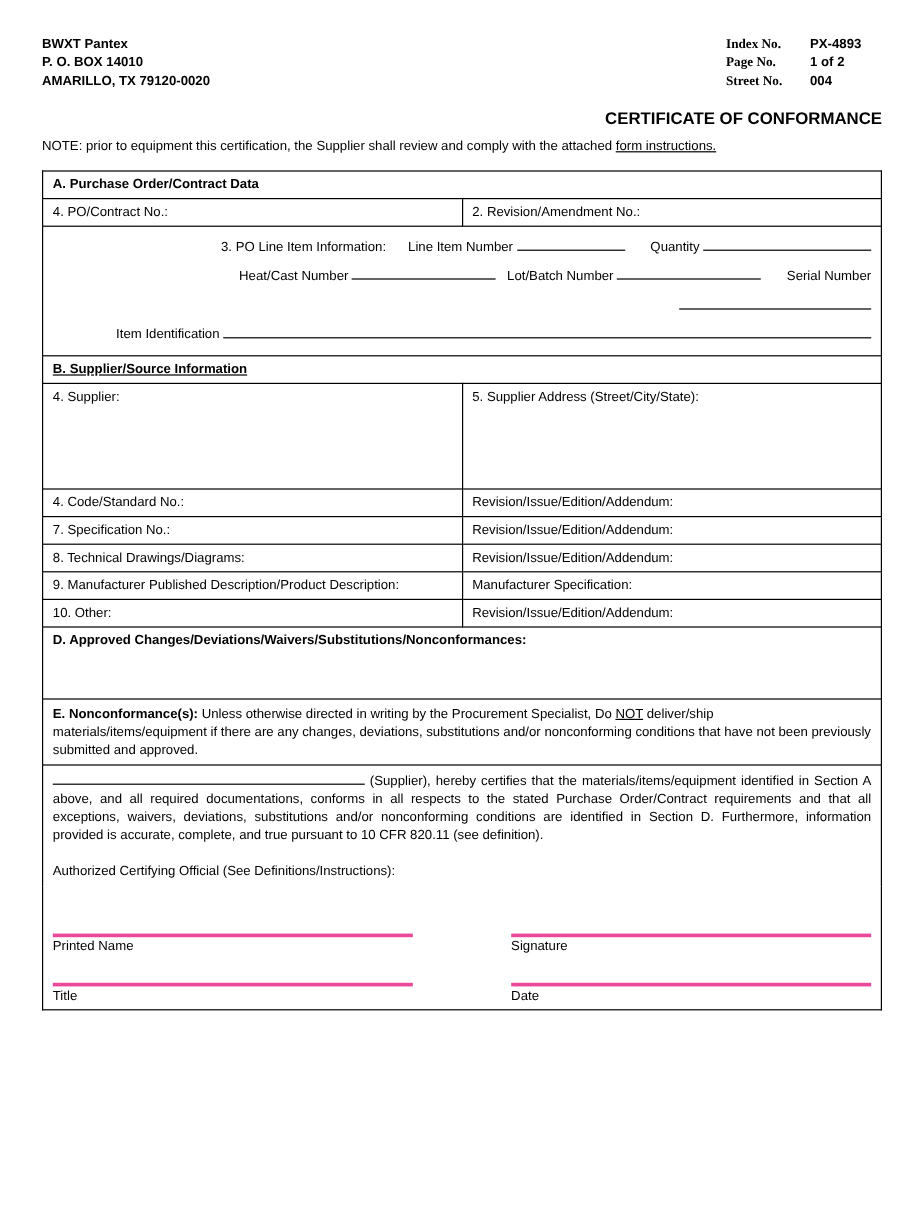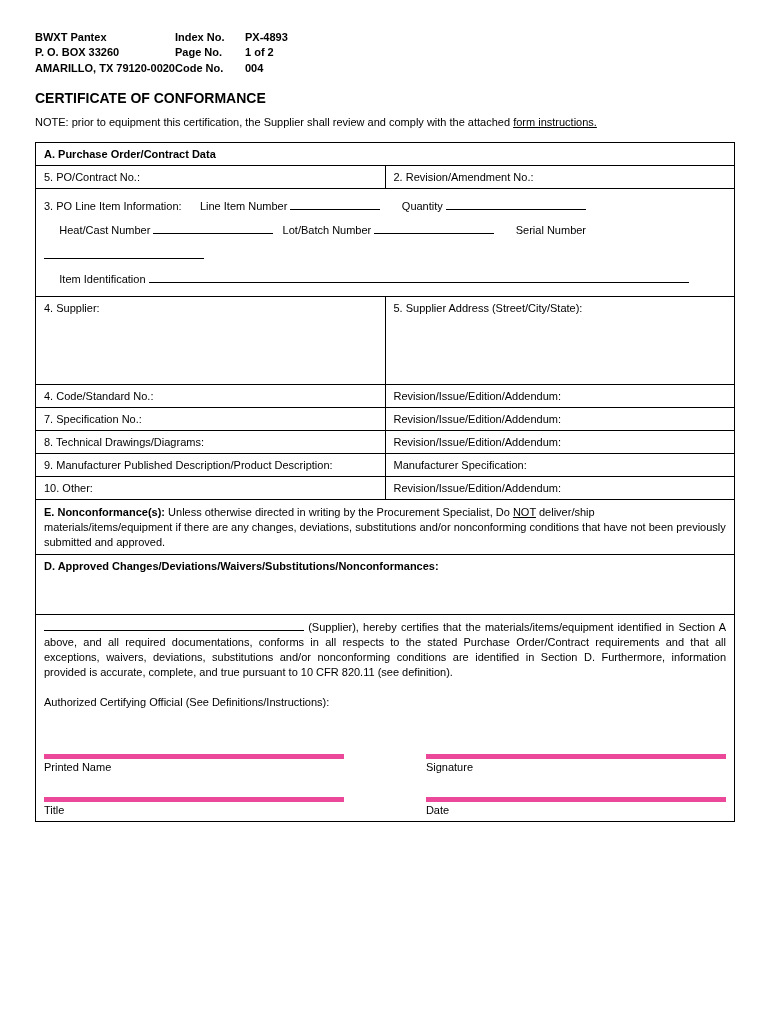--- a/index.html
+++ b/index.html
@@ -5,29 +5,31 @@
     * { box-sizing: border-box; margin: 0; padding: 0; }
     body {
       font-family: Arial, Helvetica, sans-serif;
       font-size: 11px;
       background: #fff;
       padding: 30px 35px;
       width: 770px;
     }
     .header-row {
       display: flex;
+      justify-content: space-between;
       margin-bottom: 14px;
+      gap: 12px;
     }
     .header-left { font-weight: bold; line-height: 1.4; }
     .header-right { font-weight: bold; line-height: 1.4; }
     .header-right .row { display: flex; }
-    .header-right .label { width: 70px; }
+    .header-right .label { width: 70px; font-family: Liberation Serif, serif; }
     .header-right .value { width: 60px; }
     .title {
-      text-align: left;
+      text-align: right;
       font-weight: bold;
       font-size: 14px;
       margin-bottom: 10px;
     }
     .note {
       margin-bottom: 14px;
     }
     .underline { text-decoration: underline; }
     table.form {
       width: 100%;
@@ -42,20 +44,21 @@
     }
     .section-header {
       font-weight: bold;
       padding: 6px 8px;
     }
     .tall { height: 88px; }
     .medium { height: 60px; }
     .line-item-row {
       padding: 8px 8px 18px 8px;
       line-height: 2.2;
+      text-align: right;
     }
     .blank-line {
       display: inline-block;
       border-bottom: 1px solid #000;
       min-width: 90px;
       height: 11px;
       vertical-align: baseline;
     }
     .blank-line.w120 { min-width: 120px; }
     .blank-line.w140 { min-width: 140px; }
@@ -69,21 +72,21 @@
     .sig-area {
       padding: 10px 10px 20px 10px;
     }
     .sig-row {
       display: flex;
       justify-content: space-between;
       margin-top: 34px;
     }
     .sig-col { width: 44%; }
     .sig-line {
-      border-top: 5px solid #ec4899;
+      border-top: 3px solid #ec4899;
       padding-top: 2px;
     }
     .supplier-blank {
       display: inline-block;
       border-bottom: 1px solid #000;
       width: 260px;
       height: 11px;
       vertical-align: baseline;
     }
     .indent { padding-left: 28px; margin-top: 40px; }
@@ -91,52 +94,52 @@
       padding: 8px 10px;
       line-height: 1.35;
     }
   </style>
 </head>
 <body>
 
 <div class="header-row">
   <div class="header-left">
     <div>BWXT Pantex</div>
-    <div>P. O. BOX 33260</div>
+    <div>P. O. BOX 14010</div>
     <div>AMARILLO, TX 79120-0020</div>
   </div>
   <div class="header-right">
     <div class="row">
       <div class="label">Index No.</div>
       <div class="value">PX-4893</div>
     </div>
     <div class="row">
       <div class="label">Page No.</div>
       <div class="value">1 of 2</div>
     </div>
     <div class="row">
-      <div class="label">Code No.</div>
+      <div class="label">Street No.</div>
       <div class="value">004</div>
     </div>
   </div>
 </div>
 
 <div class="title">CERTIFICATE OF CONFORMANCE</div>
 
 <div class="note">
   <span>NOTE:  prior to equipment this certification, the Supplier shall review and comply with the attached </span><span class="underline">form instructions.</span>
 </div>
 
 <table class="form">
   <tbody>
       <tr>
     <td colspan="2" class="section-header">A.   Purchase Order/Contract Data</td>
   </tr>
   <tr>
-    <td style="width:50%">5.  PO/Contract No.:</td>
+    <td style="width:50%">4.  PO/Contract No.:</td>
     <td style="width:50%">2.  Revision/Amendment No.:</td>
   </tr>
   <tr>
     <td colspan="2" class="line-item-row">
       <span>3.  PO Line Item Information:</span>&nbsp;&nbsp;&nbsp;&nbsp;&nbsp;
       <span>Line Item Number</span>
       <span class="blank-line"></span>&nbsp;&nbsp;&nbsp;&nbsp;&nbsp;&nbsp;
       <span>Quantity</span>
       <span class="blank-line w140"></span>
       <br>
@@ -147,20 +150,23 @@
       <span class="blank-line w120"></span>&nbsp;&nbsp;&nbsp;&nbsp;&nbsp;&nbsp;
       <span>Serial Number</span>
       <span class="blank-line w160"></span>
       <br>
       &nbsp;&nbsp;&nbsp;&nbsp;
       <span>Item Identification</span>
       <span class="blank-line w560"></span>
     </td>
   </tr>
   <tr>
+    <td colspan="2" class="section-header"><span class="underline">B.    Supplier/Source Information</span></td>
+  </tr>
+  <tr>
     <td class="tall indent">4.    Supplier:</td>
     <td class="tall">5.  Supplier Address (Street/City/State):</td>
   </tr>
   <tr>
     <td>4.  Code/Standard No.:</td>
     <td>Revision/Issue/Edition/Addendum:</td>
   </tr>
   <tr>
     <td>7.  Specification No.:</td>
     <td>Revision/Issue/Edition/Addendum:</td>
@@ -171,26 +177,26 @@
   </tr>
   <tr>
     <td>9.  Manufacturer Published Description/Product Description:</td>
     <td>Manufacturer Specification:</td>
   </tr>
   <tr>
     <td>10.  Other:</td>
     <td>Revision/Issue/Edition/Addendum:</td>
   </tr>
   <tr>
+    <td colspan="2" class="section-header medium">D.  Approved Changes/Deviations/Waivers/Substitutions/Nonconformances:</td>
+  </tr>
+  <tr>
     <td colspan="2" class="noncon">
       <strong>E.  Nonconformance(s):</strong><span> Unless otherwise directed in writing by the Procurement Specialist, Do </span><span class="underline">NOT</span><span> deliver/ship materials/items/equipment if there are any changes, deviations, substitutions and/or nonconforming conditions that have not been previously submitted and approved.</span>
     </td>
-  </tr>
-  <tr>
-    <td colspan="2" class="section-header medium">D.  Approved Changes/Deviations/Waivers/Substitutions/Nonconformances:</td>
   </tr>
   <tr>
     <td colspan="2" style="border-top:none;border-bottom:none;" class="cert-section">
       <span class="supplier-blank"></span><span> (Supplier), hereby certifies that the materials/items/equipment identified in Section A above, and all required documentations, conforms in all respects to the stated Purchase Order/Contract requirements and that all exceptions, waivers, deviations, substitutions and/or nonconforming conditions are identified in Section D.  Furthermore, information provided is accurate, complete, and true pursuant to 10 CFR 820.11 (see definition).</span>
       <br><br>
       <span>Authorized Certifying Official (See Definitions/Instructions):</span>
     </td>
   </tr>
   <tr>
     <td colspan="2" style="border-top:none;" class="sig-area">

